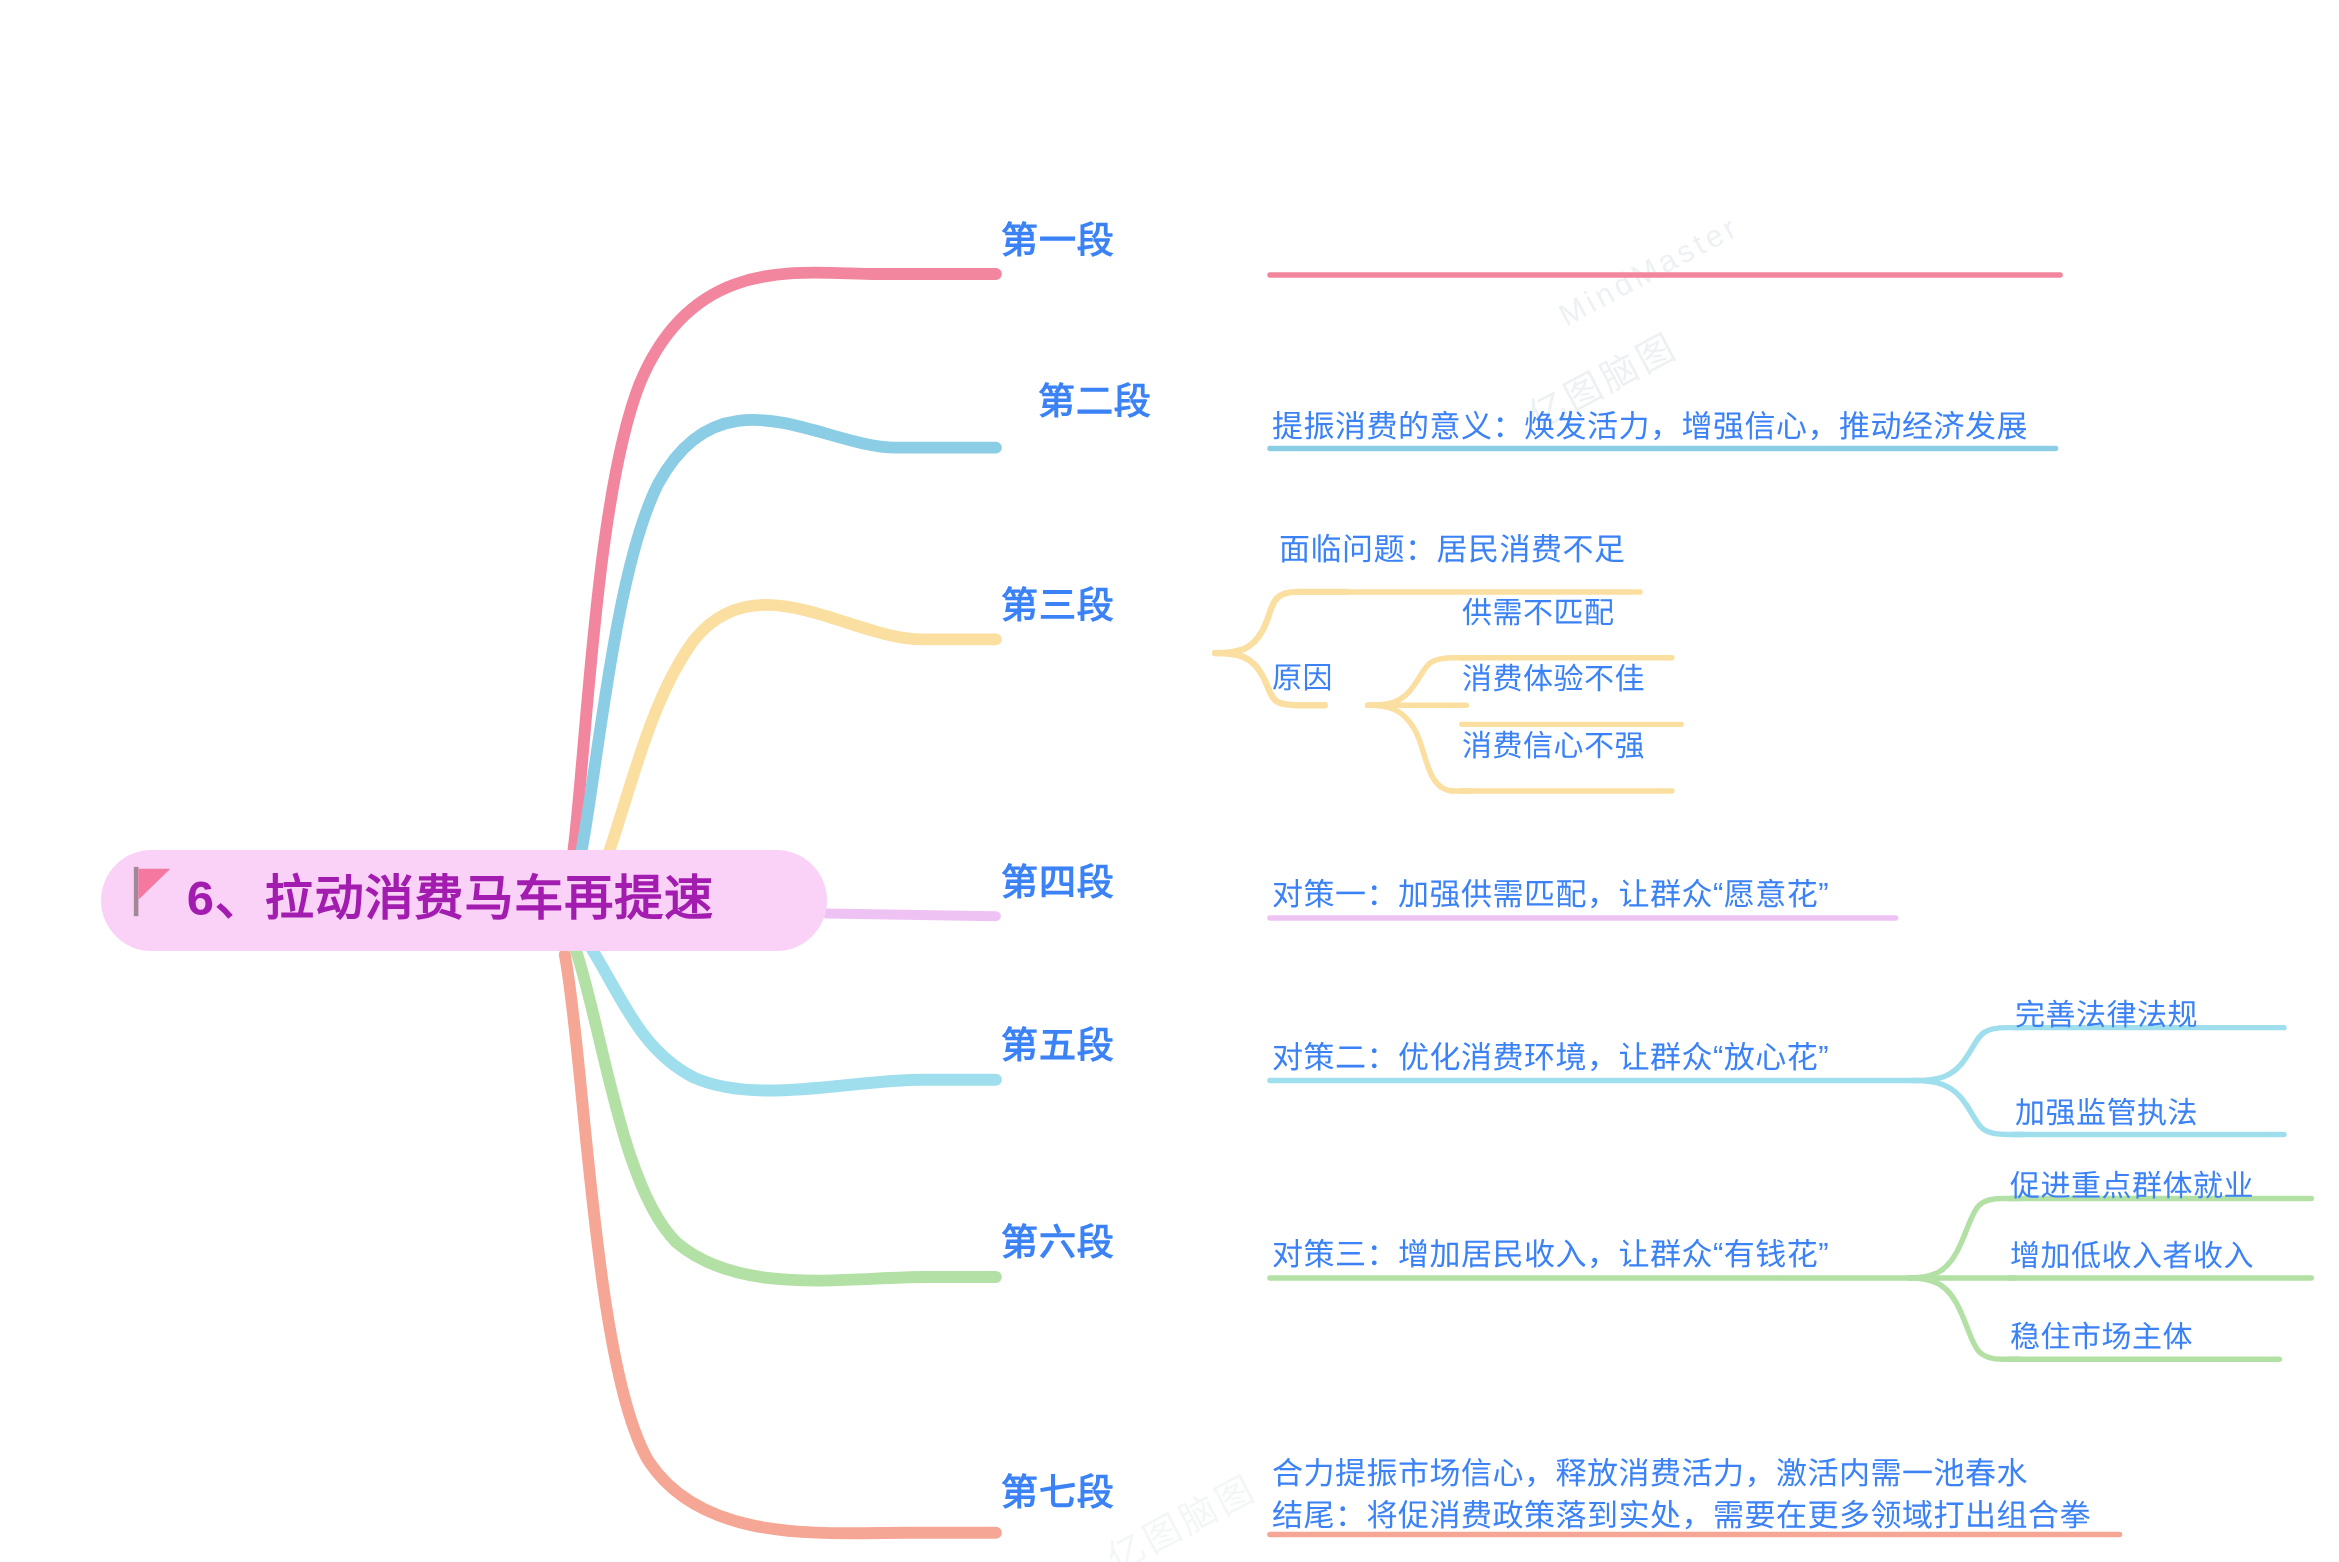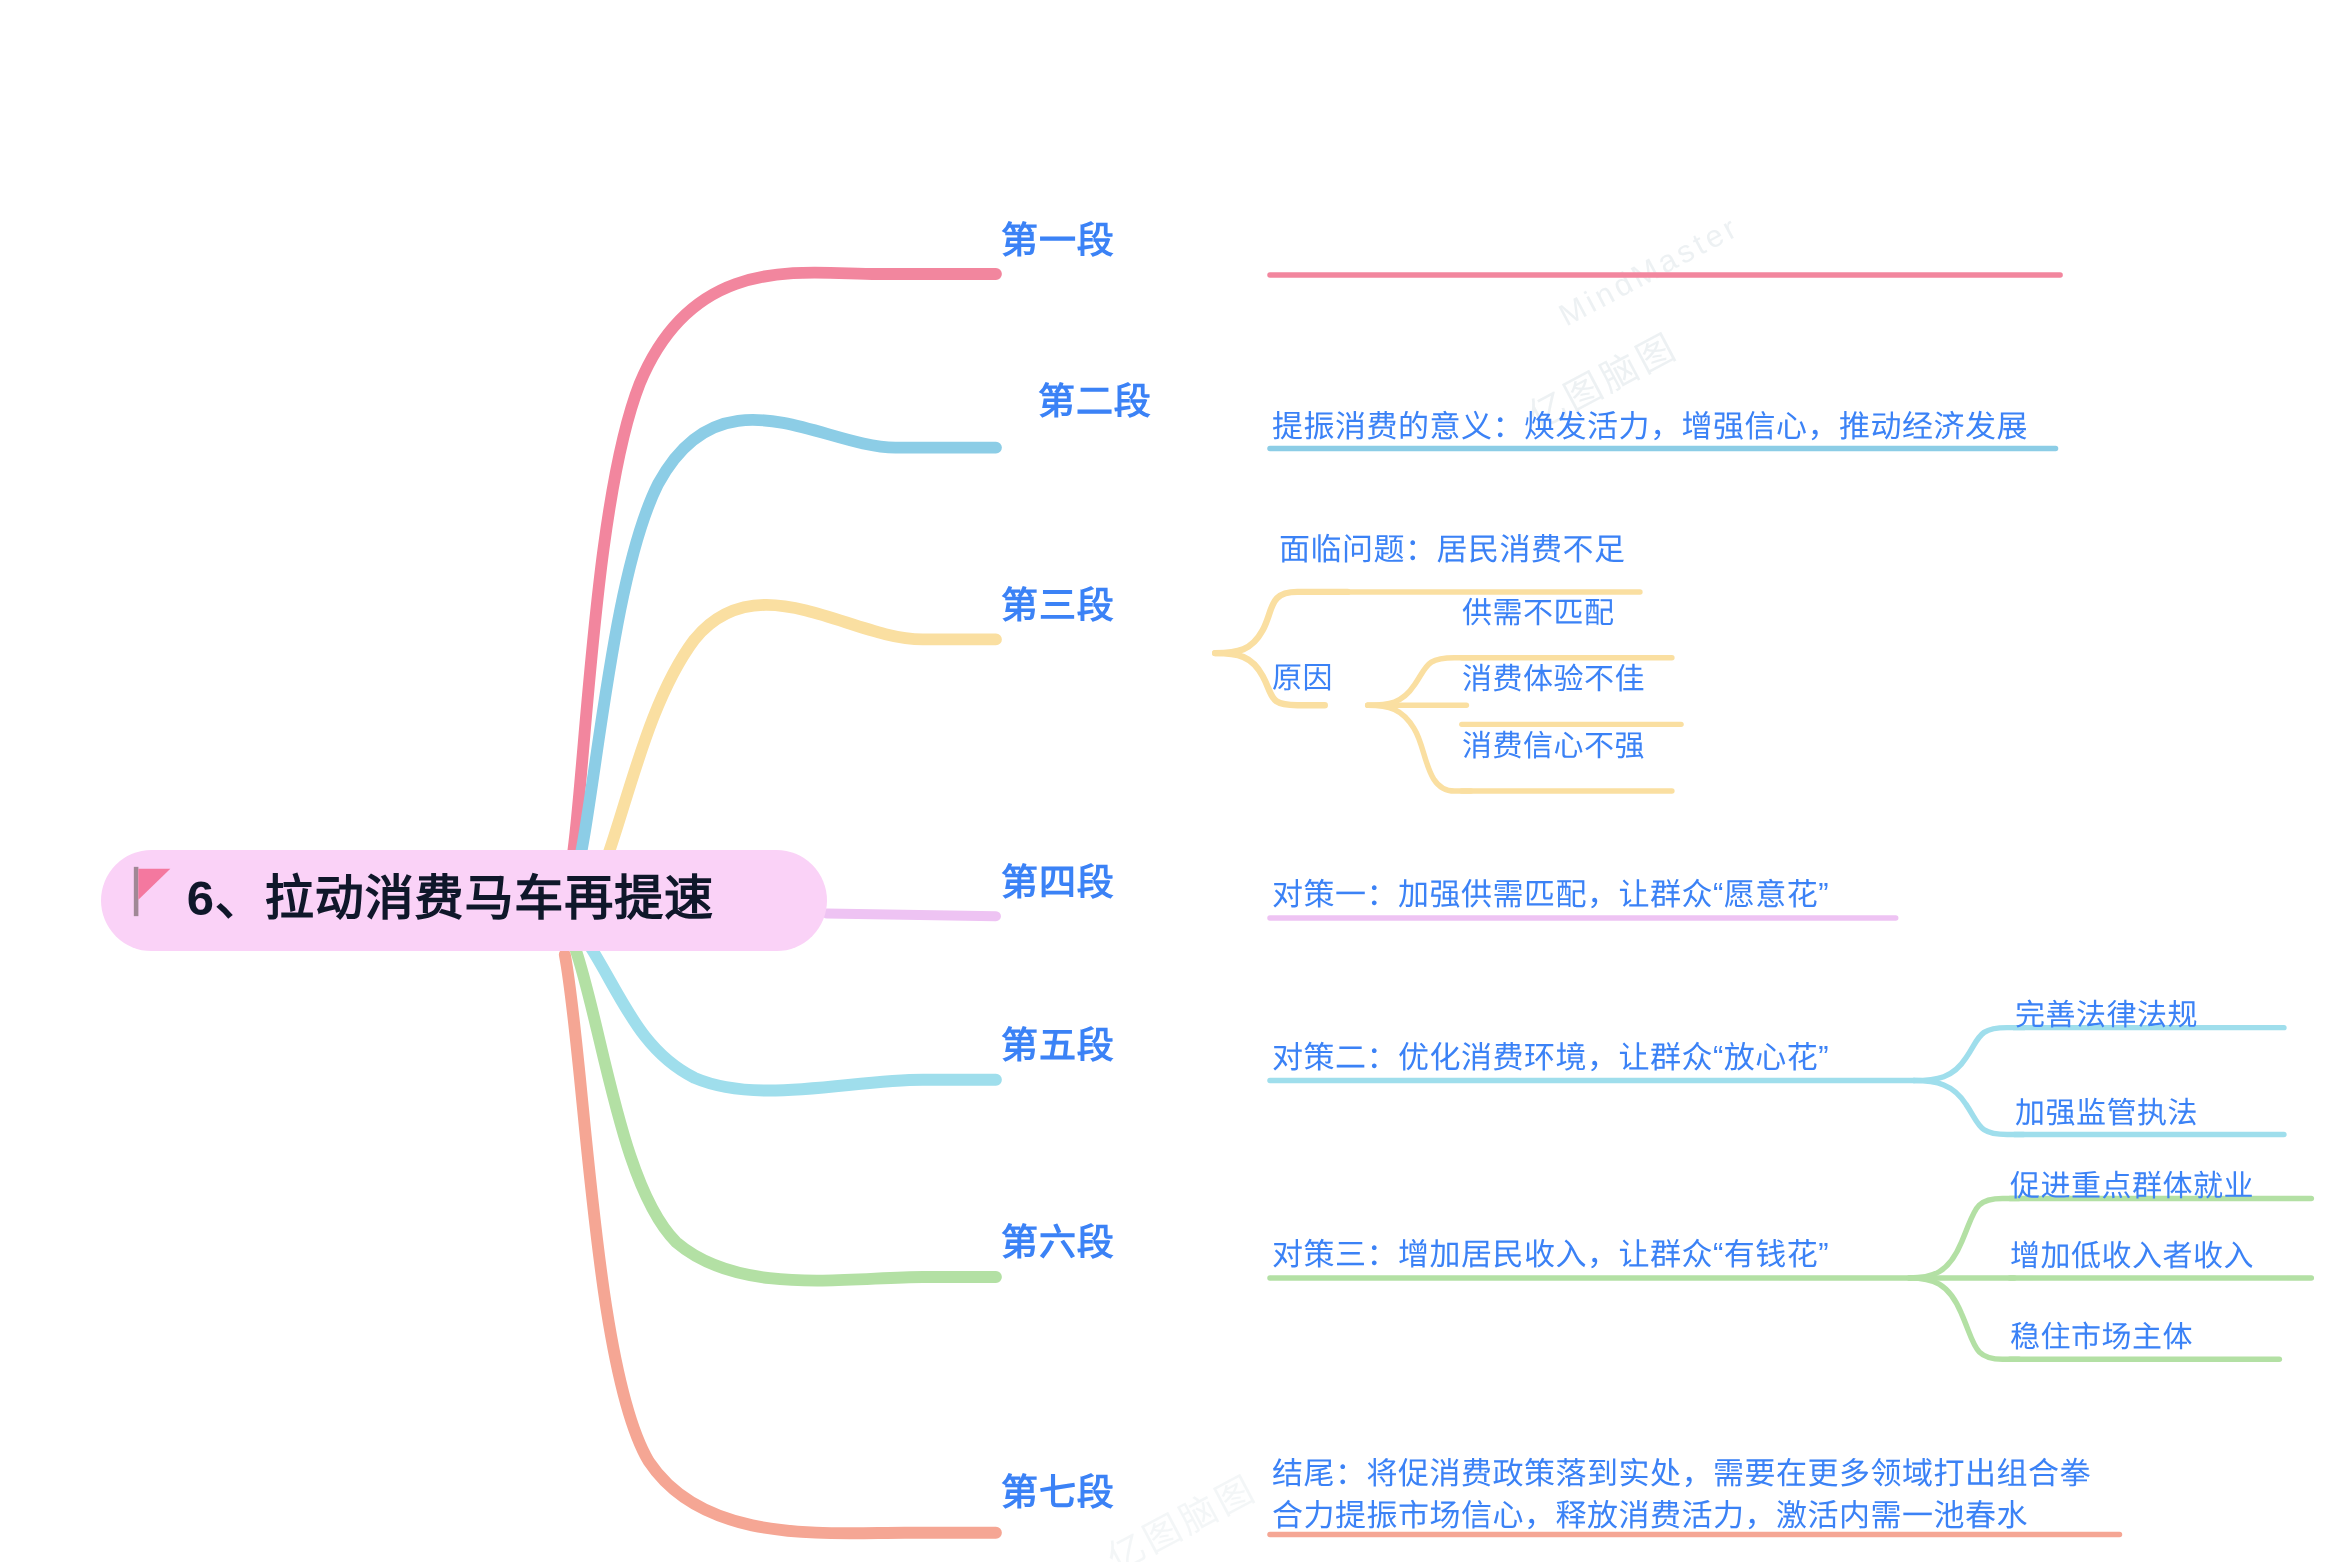--- a/index.html
+++ b/index.html
@@ -24,21 +24,21 @@
   .root-node{
     position:absolute;
     display:flex;align-items:center;
     background:#FAD2F7;
     border-radius:55px;
     padding:18.3px 38px 22px 31px;
     box-sizing:border-box;
     white-space:nowrap;
   }
   .root-label{
-    font-size:49px;font-weight:bold;color:#0f172a;
+    font-size:49px;font-weight:bold;color:#a21caf;
     letter-spacing:0.9px;line-height:1.1;
   }
   .flag-icon{display:inline-block;margin-right:12.8px;position:relative;top:-5.5px;}
 
   
   .node{
     position:absolute;white-space:nowrap;color:#3b82f6;
     line-height:1.28;
   }
   .seg-title{
@@ -137,18 +137,18 @@
   <div class="node lvl3" style="left:2015px;top:1096px;">加强监管执法</div>
 
   <div class="node seg-title" style="left:1001px;top:1219px;">第六段</div>
   <div class="node lvl2" style="left:1272px;top:1235px;">对策三：增加居民收入，让群众“有钱花”</div>
   <div class="node lvl3" style="left:2010px;top:1169px;text-align:right;">促进重点群体就业</div>
   <div class="node lvl3" style="left:2010px;top:1239px;">增加低收入者收入</div>
   <div class="node lvl3" style="left:2010px;top:1320px;">稳住市场主体</div>
 
   <div class="node seg-title" style="left:1001px;top:1469px;">第七段</div>
   <div class="node lvl2 two-line" style="left:1272px;top:1453px;">
+    <span class="l2">合力提振市场信心，释放消费活力，激活内需一池春水</span>
     <span class="l2">结尾：将促消费政策落到实处，需要在更多领域打出组合拳</span>
-    <span class="l2">合力提振市场信心，释放消费活力，激活内需一池春水</span>
   </div>
 
 </div>
 
 
 </body></html>

